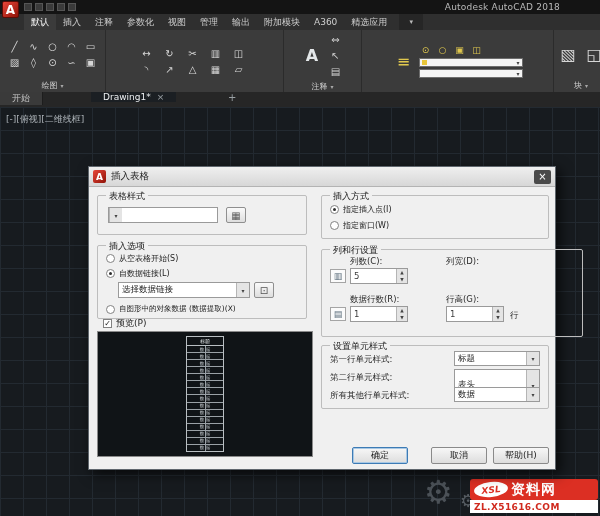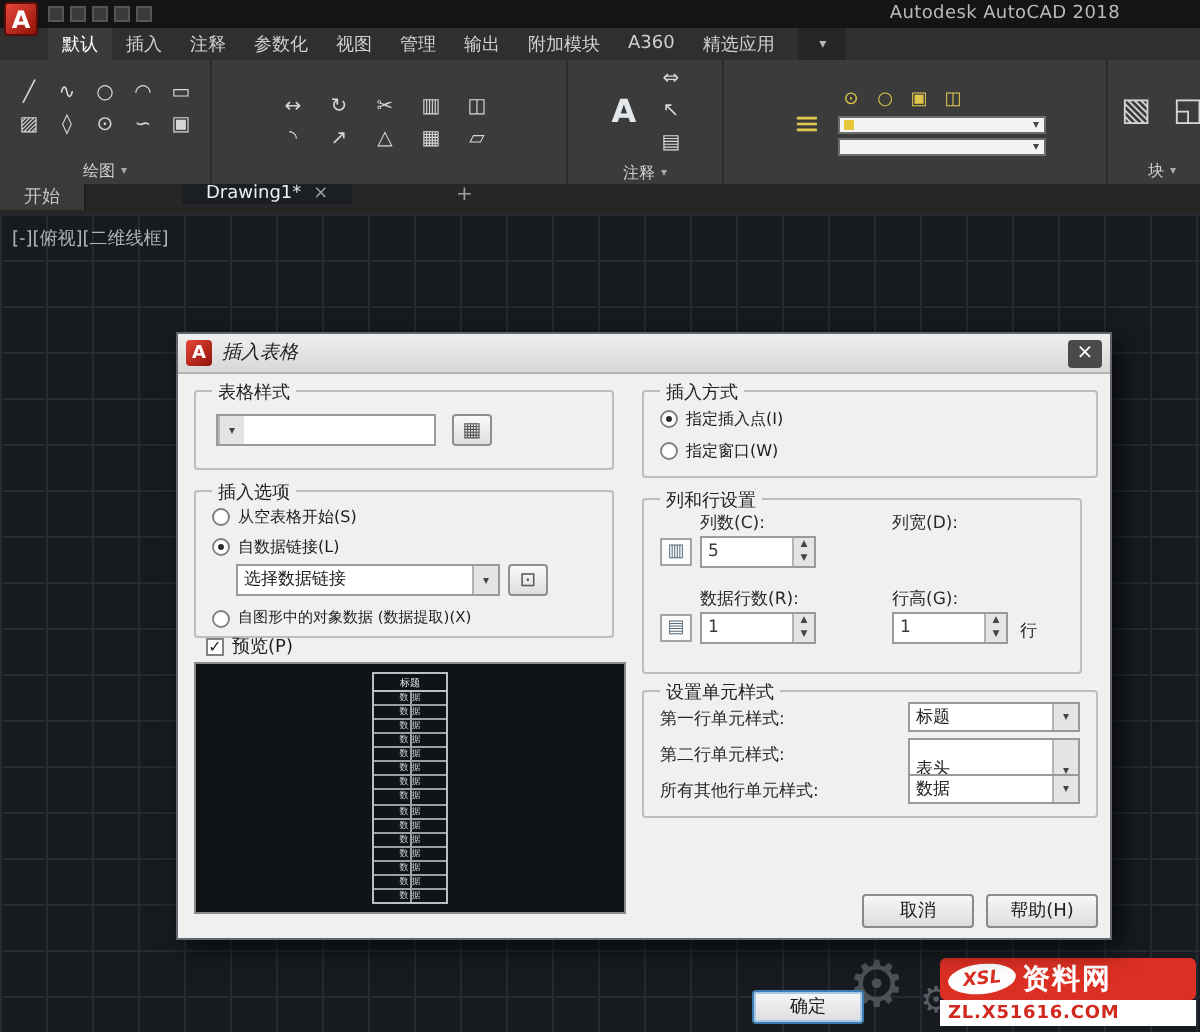--- a/index.html
+++ b/index.html
@@ -66,21 +66,21 @@
   .vp-label { position:absolute; left:6px; top:6px; font-size:9px; color:#aeb4b9; }
 
   
   .dialog { position:absolute; left:88px; top:166px; width:468px; height:304px;
     background:#f0f0f0; border:1px solid #5f666d; box-shadow:4px 4px 12px rgba(0,0,0,.7);
     font-size:9px; color:#1c1c1c; z-index:10; }
   .dlg-title { height:20px; background:linear-gradient(#efefef,#d7d7d7); border-bottom:1px solid #b3b3b3;
     display:flex; align-items:center; padding:0 4px; gap:5px; }
   .dlg-icon { width:13px; height:13px; background:linear-gradient(135deg,#e8473a,#8f1207); color:#fff;
     font-size:9px; font-weight:bold; display:flex; align-items:center; justify-content:center; border-radius:2px; }
-  .dlg-title-text { font-size:9.5px; color:#222;font-style:italic; }
+  .dlg-title-text { font-size:9.5px; color:#222; }
   .dlg-close { margin-left:auto; width:17px; height:14px; background:#4a4a4a; color:#fff; font-size:10px;
     display:flex; align-items:center; justify-content:center; border-radius:2px; }
   .dlg-body { position:absolute; top:20px; left:0; right:0; bottom:0; }
 
   .group { position:absolute; border:1px solid #bdbdbd; border-radius:2px; }
   .group-label { position:absolute; top:-6px; left:8px; background:#f0f0f0; padding:0 3px; font-size:9px; color:#222; white-space:nowrap; }
 
   .row { position:absolute; display:flex; align-items:center; gap:4px; white-space:nowrap; }
   .radio { width:9px; height:9px; border:1px solid #828282; border-radius:50%; background:#fff; position:relative; flex:none; }
   .radio.checked::after { content:""; position:absolute; inset:2px; background:#2d2d2d; border-radius:50%; }
@@ -340,21 +340,21 @@
       <div class="row" style="left:8px;top:8px;">
         <span class="radio checked"></span>
         <span class="lbl-sm">指定插入点(I)</span>
       </div>
       <div class="row" style="left:8px;top:24px;">
         <span class="radio"></span>
         <span class="lbl-sm">指定窗口(W)</span>
       </div>
     </div>
 
-    <div class="group" style="left:232px;top:62px;width:220px;height:88px;">
+    <div class="group" style="left:232px;top:62px;width:262px;height:88px;">
       <span class="group-label">列和行设置</span>
       <span class="lbl" style="left:28px;top:6px;">列数(C):</span>
       <div class="ctrl-icon" style="left:8px;top:19px;">
         <span>▥</span>
       </div>
       <div class="spin" style="left:28px;top:18px;width:58px;">
         <span class="val">5</span>
         <span class="arrows">
           <span>▲</span>
           <span>▼</span>
@@ -395,21 +395,21 @@
         <span class="val">表头</span>
         <span class="drop">▾</span>
       </div>
       <span class="lbl" style="left:8px;top:44px;">所有其他行单元样式:</span>
       <div class="combo" style="left:132px;top:41px;width:86px;height:15px;">
         <span class="val">数据</span>
         <span class="drop">▾</span>
       </div>
     </div>
 
-    <div class="btn default" style="left:287px;top:260px;margin-top:48px;">确定</div>
+    <div class="btn default" style="left:263px;top:260px;">确定</div>
     <div class="btn" style="left:342px;top:260px;">取消</div>
     <div class="btn" style="left:404px;top:260px;">帮助(H)</div>
   </div>
 </div>
 
 <div class="gear gear-1">⚙</div>
 <div class="gear gear-2">⚙</div>
 <div class="wm">
   <div class="wm-top">
     <span class="wm-logo">XSL</span>

